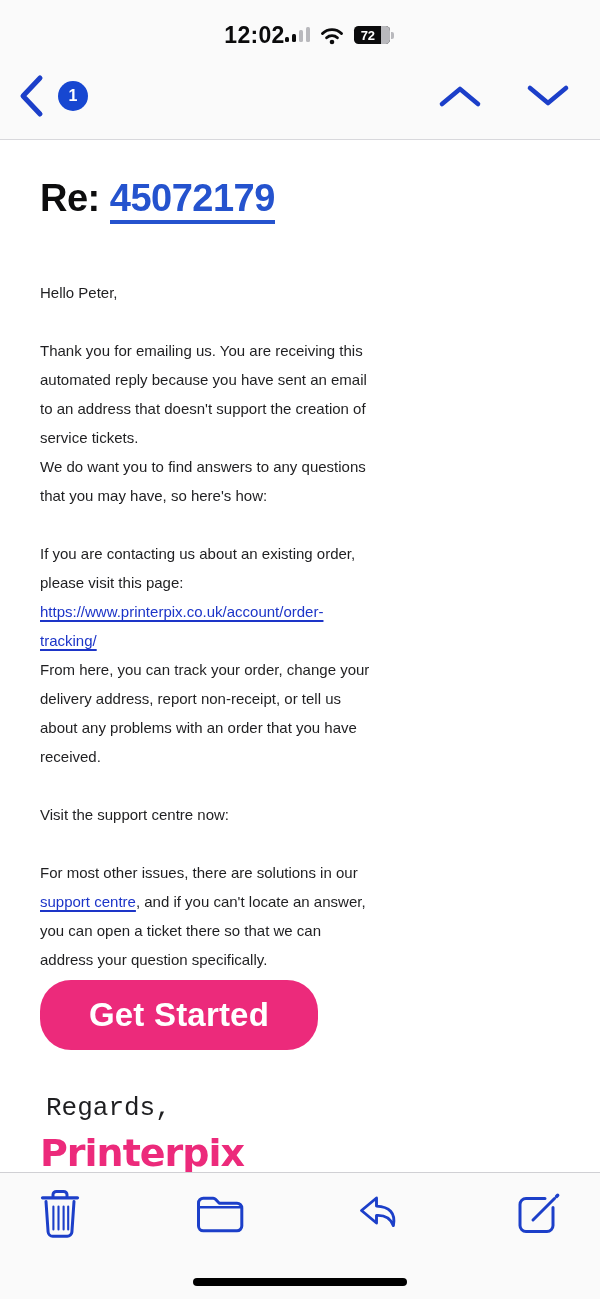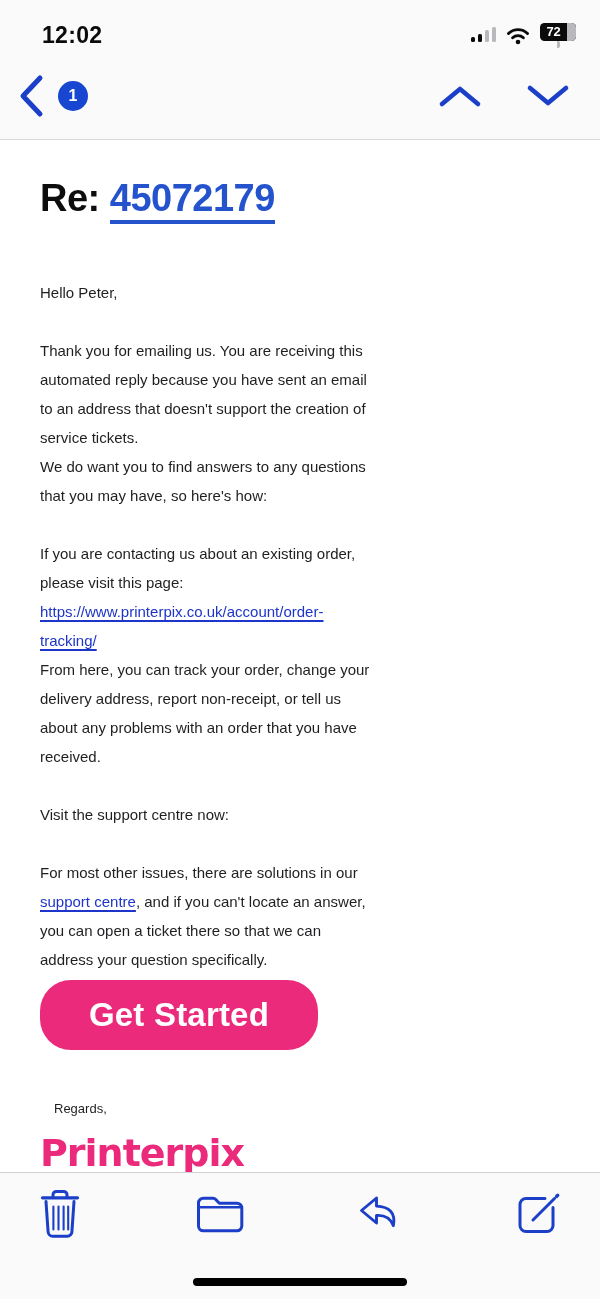--- a/index.html
+++ b/index.html
@@ -16,32 +16,32 @@
   html,body{background:#e8e8e8;}
   body{font-family:"Liberation Sans",sans-serif;}
   .phone{
     position:relative;width:600px;height:1299px;margin:0 auto;
     background:#FFFFFF;overflow:hidden;
   }
   
   .status-bar{
     position:absolute;top:0;left:0;width:100%;height:60px;
     background:var(--chrome-bg);
-    display:flex;align-items:center;justify-content:space-between;
+    display:flex;align-items:center;justify-content:center;
     padding:10px 24px 0 42px;
   }
   .status-time{font-size:23px;font-weight:700;color:#0B0B0C;letter-spacing:.3px;}
   .status-icons{display:flex;align-items:center;gap:10px;}
   .cell-bars{display:flex;align-items:flex-end;gap:2.5px;height:16px;padding-bottom:1px;}
   .cell-bars i{display:block;width:4.5px;border-radius:1.5px;background:#0B0B0C;}
   .cell-bars i:nth-child(1){height:5px;}
   .cell-bars i:nth-child(2){height:8.5px;}
   .cell-bars i:nth-child(3){height:12px;background:var(--bar-gray);}
   .cell-bars i:nth-child(4){height:15px;background:var(--bar-gray);}
-  .battery{display:flex;align-items:center;flex-direction:column;}
+  .battery{display:flex;align-items:center;}
   .battery-body{
     position:relative;width:36px;height:18px;border-radius:4.5px;
     background:#0B0B0C;overflow:hidden;
   }
   .battery-empty{position:absolute;right:0;top:0;height:100%;width:9px;background:var(--bar-gray);}
   .battery-label{
     position:absolute;left:0;top:0;width:27px;height:100%;
     display:flex;align-items:center;justify-content:center;
     color:#fff;font-size:13px;font-weight:700;letter-spacing:-.3px;
   }
@@ -84,21 +84,21 @@
     color:var(--body-link);text-decoration:underline;
     text-decoration-thickness:2px;text-underline-offset:3px;cursor:pointer;
   }
   .cta{
     width:278px;height:70px;margin:4px 0 44px 0;
     background:var(--brand-pink);border-radius:31px;
     color:#fff;font-size:33px;font-weight:700;
     display:flex;align-items:center;justify-content:center;
     cursor:pointer;letter-spacing:.2px;
   }
-  .closing{font-size:13px;line-height:29px;margin:0 0 8px 14px;color:var(--text);}
+  .closing{font-size:26px;line-height:29px;margin:0 0 8px 6px;color:var(--text);font-family:Liberation Mono, monospace;}
   .logo{
     font-family:"DejaVu Sans",sans-serif;font-weight:700;
     font-size:38px;color:var(--brand-pink);letter-spacing:-1px;
   }
   
   .toolbar{
     position:absolute;bottom:0;left:0;width:100%;height:127px;
     background:var(--chrome-bg);border-top:1px solid #D0D0D4;
   }
   .toolbar-icons{

